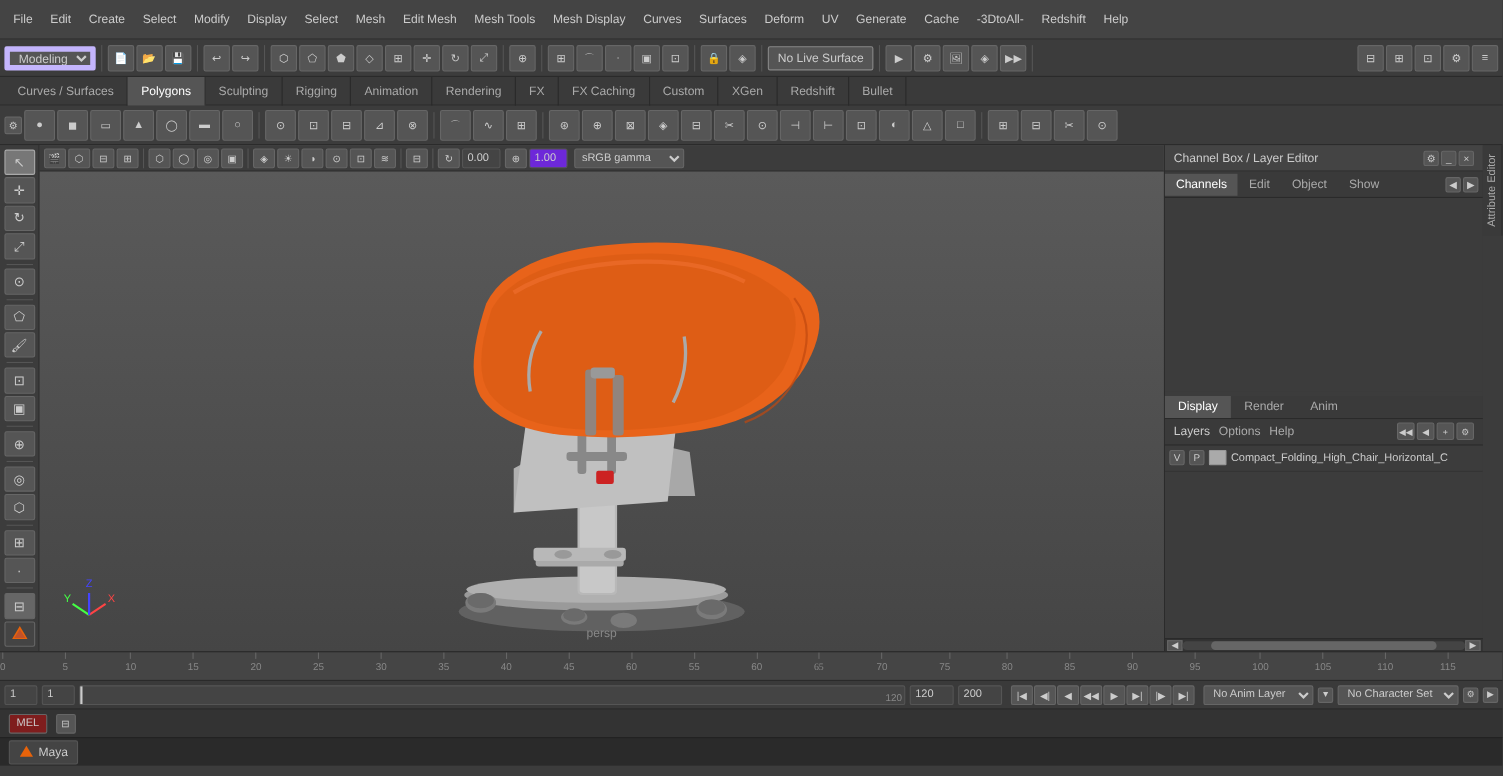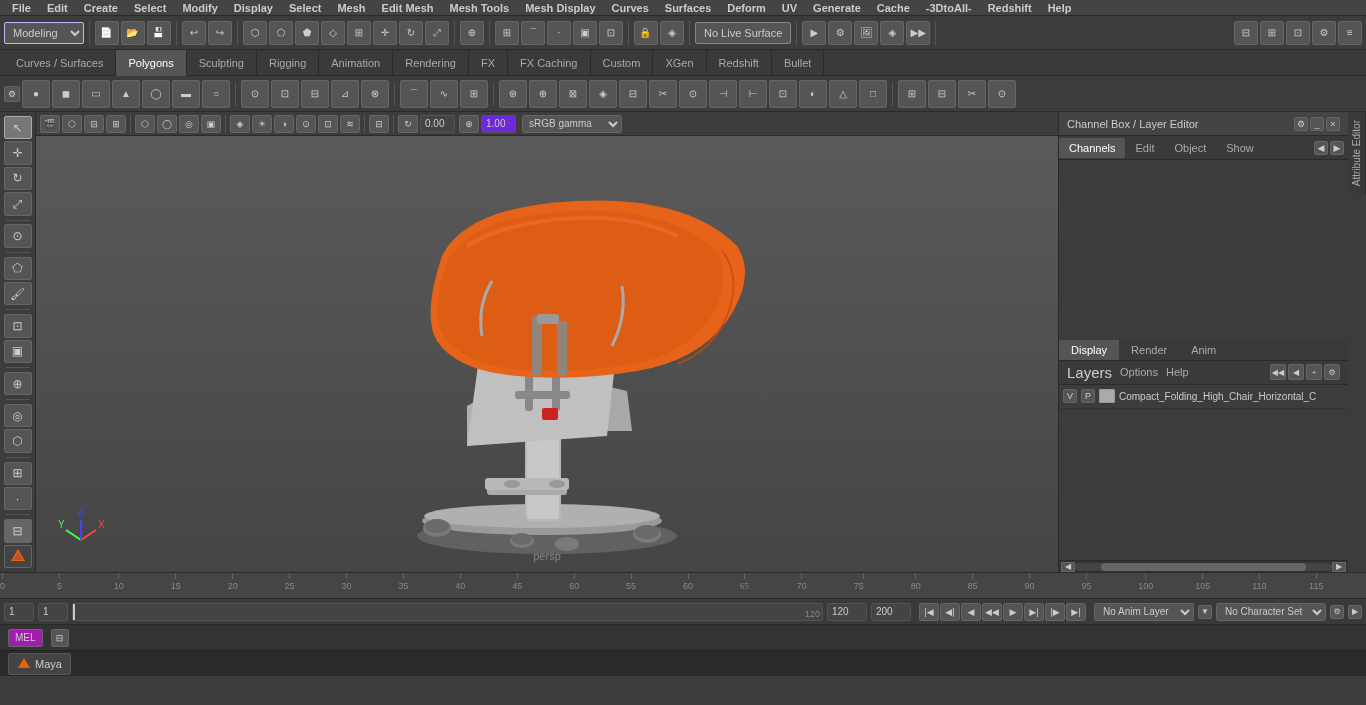--- a/index.html
+++ b/index.html
@@ -11,24 +11,23 @@
       font-size: 11px;
       color: #cccccc;
       overflow: hidden;
     }
 
     
     #menu-bar {
       display: flex;
       align-items: center;
       background: #444444;
-      height: 16px;
+      height: 36px;
       padding: 0 4px;
       border-bottom: 1px solid #2a2a2a;
-      font-weight: bold;
     }
     .menu-item {
       padding: 2px 8px;
       color: #cccccc;
       cursor: pointer;
       font-size: 11px;
       white-space: nowrap;
     }
 
     
@@ -55,21 +54,21 @@
       color: #ccc;
     }
     .toolbar-separator {
       width: 1px;
       height: 24px;
       background: #555;
       margin: 0 3px;
     }
     .workspace-select {
       background: #555;
-      border: 1px solid #c4b5fd;
+      border: 5px solid #c4b5fd;
       color: #ccc;
       height: 22px;
       padding: 0 4px;
       font-size: 11px;
       border-radius: 2px;
       min-width: 80px;
     }
     .no-live-surface-btn {
       background: #555;
       border: 1px solid #888;
@@ -398,21 +397,21 @@
       background: #444;
       border: 1px solid #555;
       height: 18px;
       padding: 0 4px;
       color: #ccc;
       font-size: 10px;
       display: flex;
       align-items: center;
     }
     .status-tag {
-      background: #a21caf;
+      background: #7f1d1d;
       border: 1px solid #666;
       height: 18px;
       padding: 0 6px;
       color: #ccc;
       font-size: 10px;
       display: flex;
       align-items: center;
       border-radius: 2px;
       cursor: pointer;
     }
@@ -799,21 +798,21 @@
       <div id="channel-box-content" style="height:240px;">
       </div>
 
       <div id="display-tabs">
         <div class="dt-tab active">Display</div>
         <div class="dt-tab">Render</div>
         <div class="dt-tab">Anim</div>
       </div>
 
       <div id="layers-header">
-        <span style="color:#ccc;font-size:15px;">Layers</span>
+        <span style="color:#ccc;font-size:11px;">Layers</span>
         <span style="color:#aaa;font-size:11px;cursor:pointer;text-align:right;">Options</span>
         <span style="color:#aaa;font-size:11px;cursor:pointer;">Help</span>
         <div style="margin-left:auto;display:flex;gap:2px;">
           <div class="layers-nav-btn">◀◀</div>
           <div class="layers-nav-btn">◀</div>
           <div class="layers-nav-btn">+</div>
           <div class="layers-nav-btn">⚙</div>
         </div>
       </div>
 

